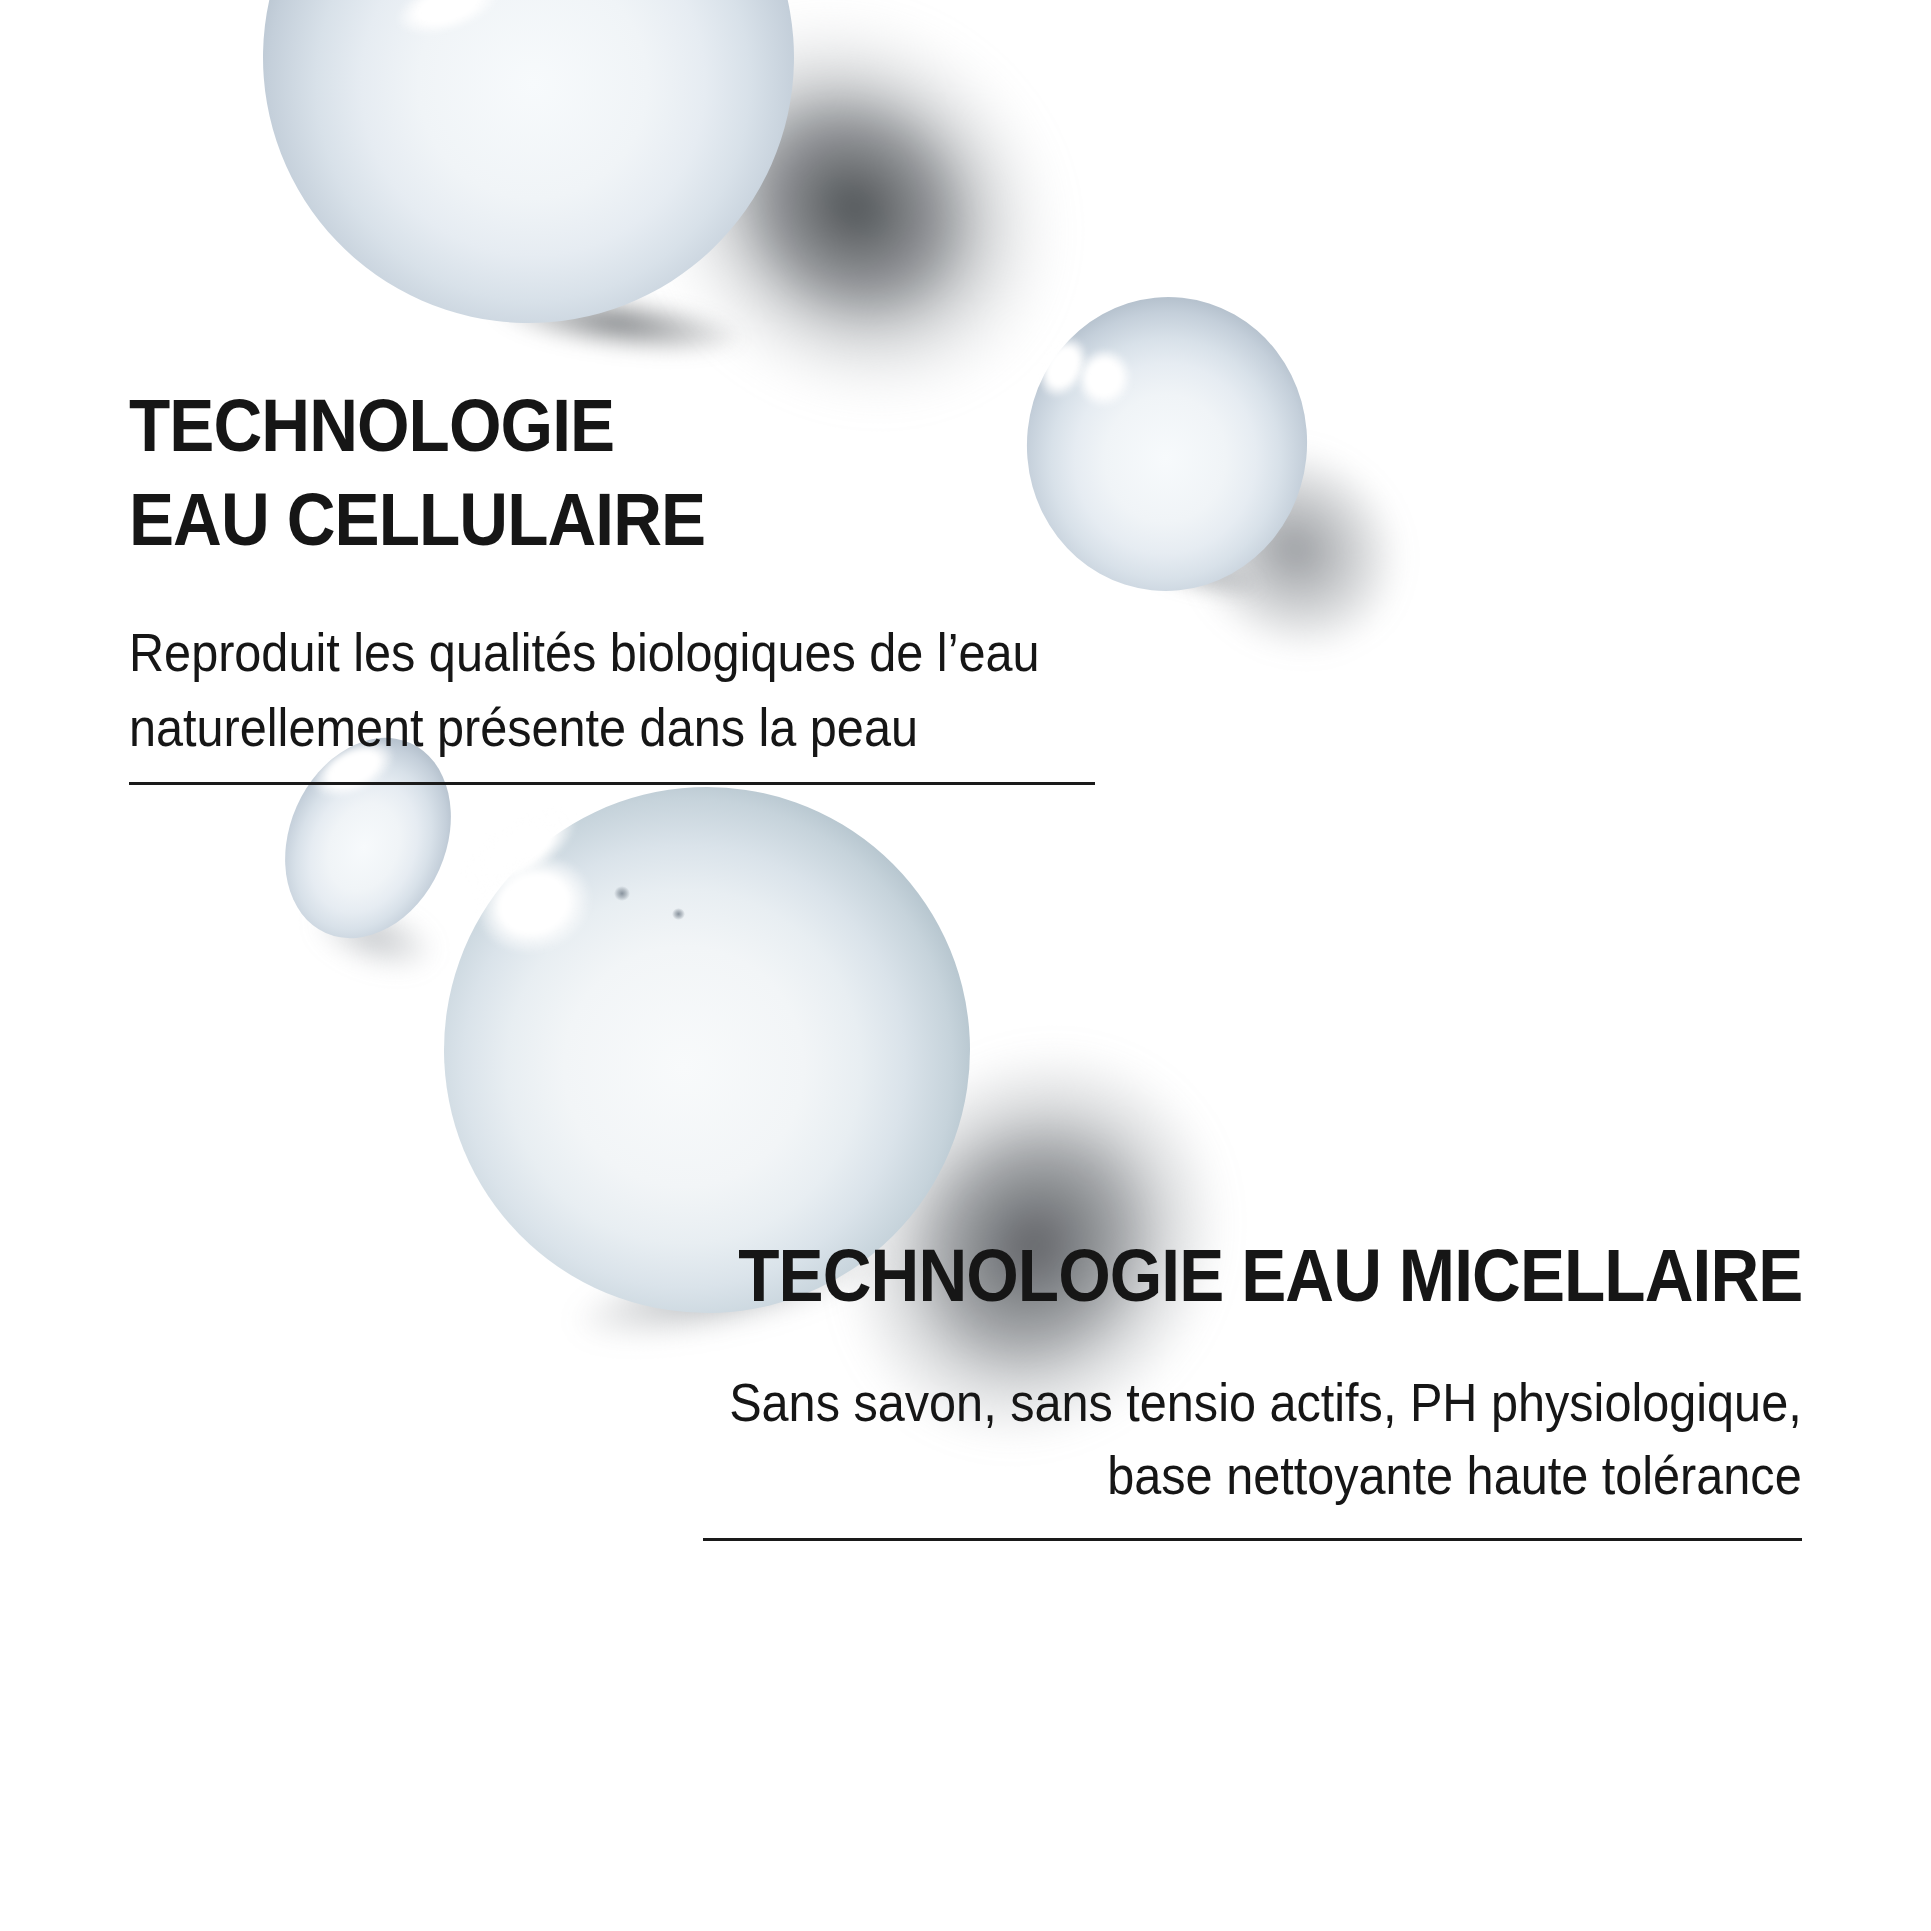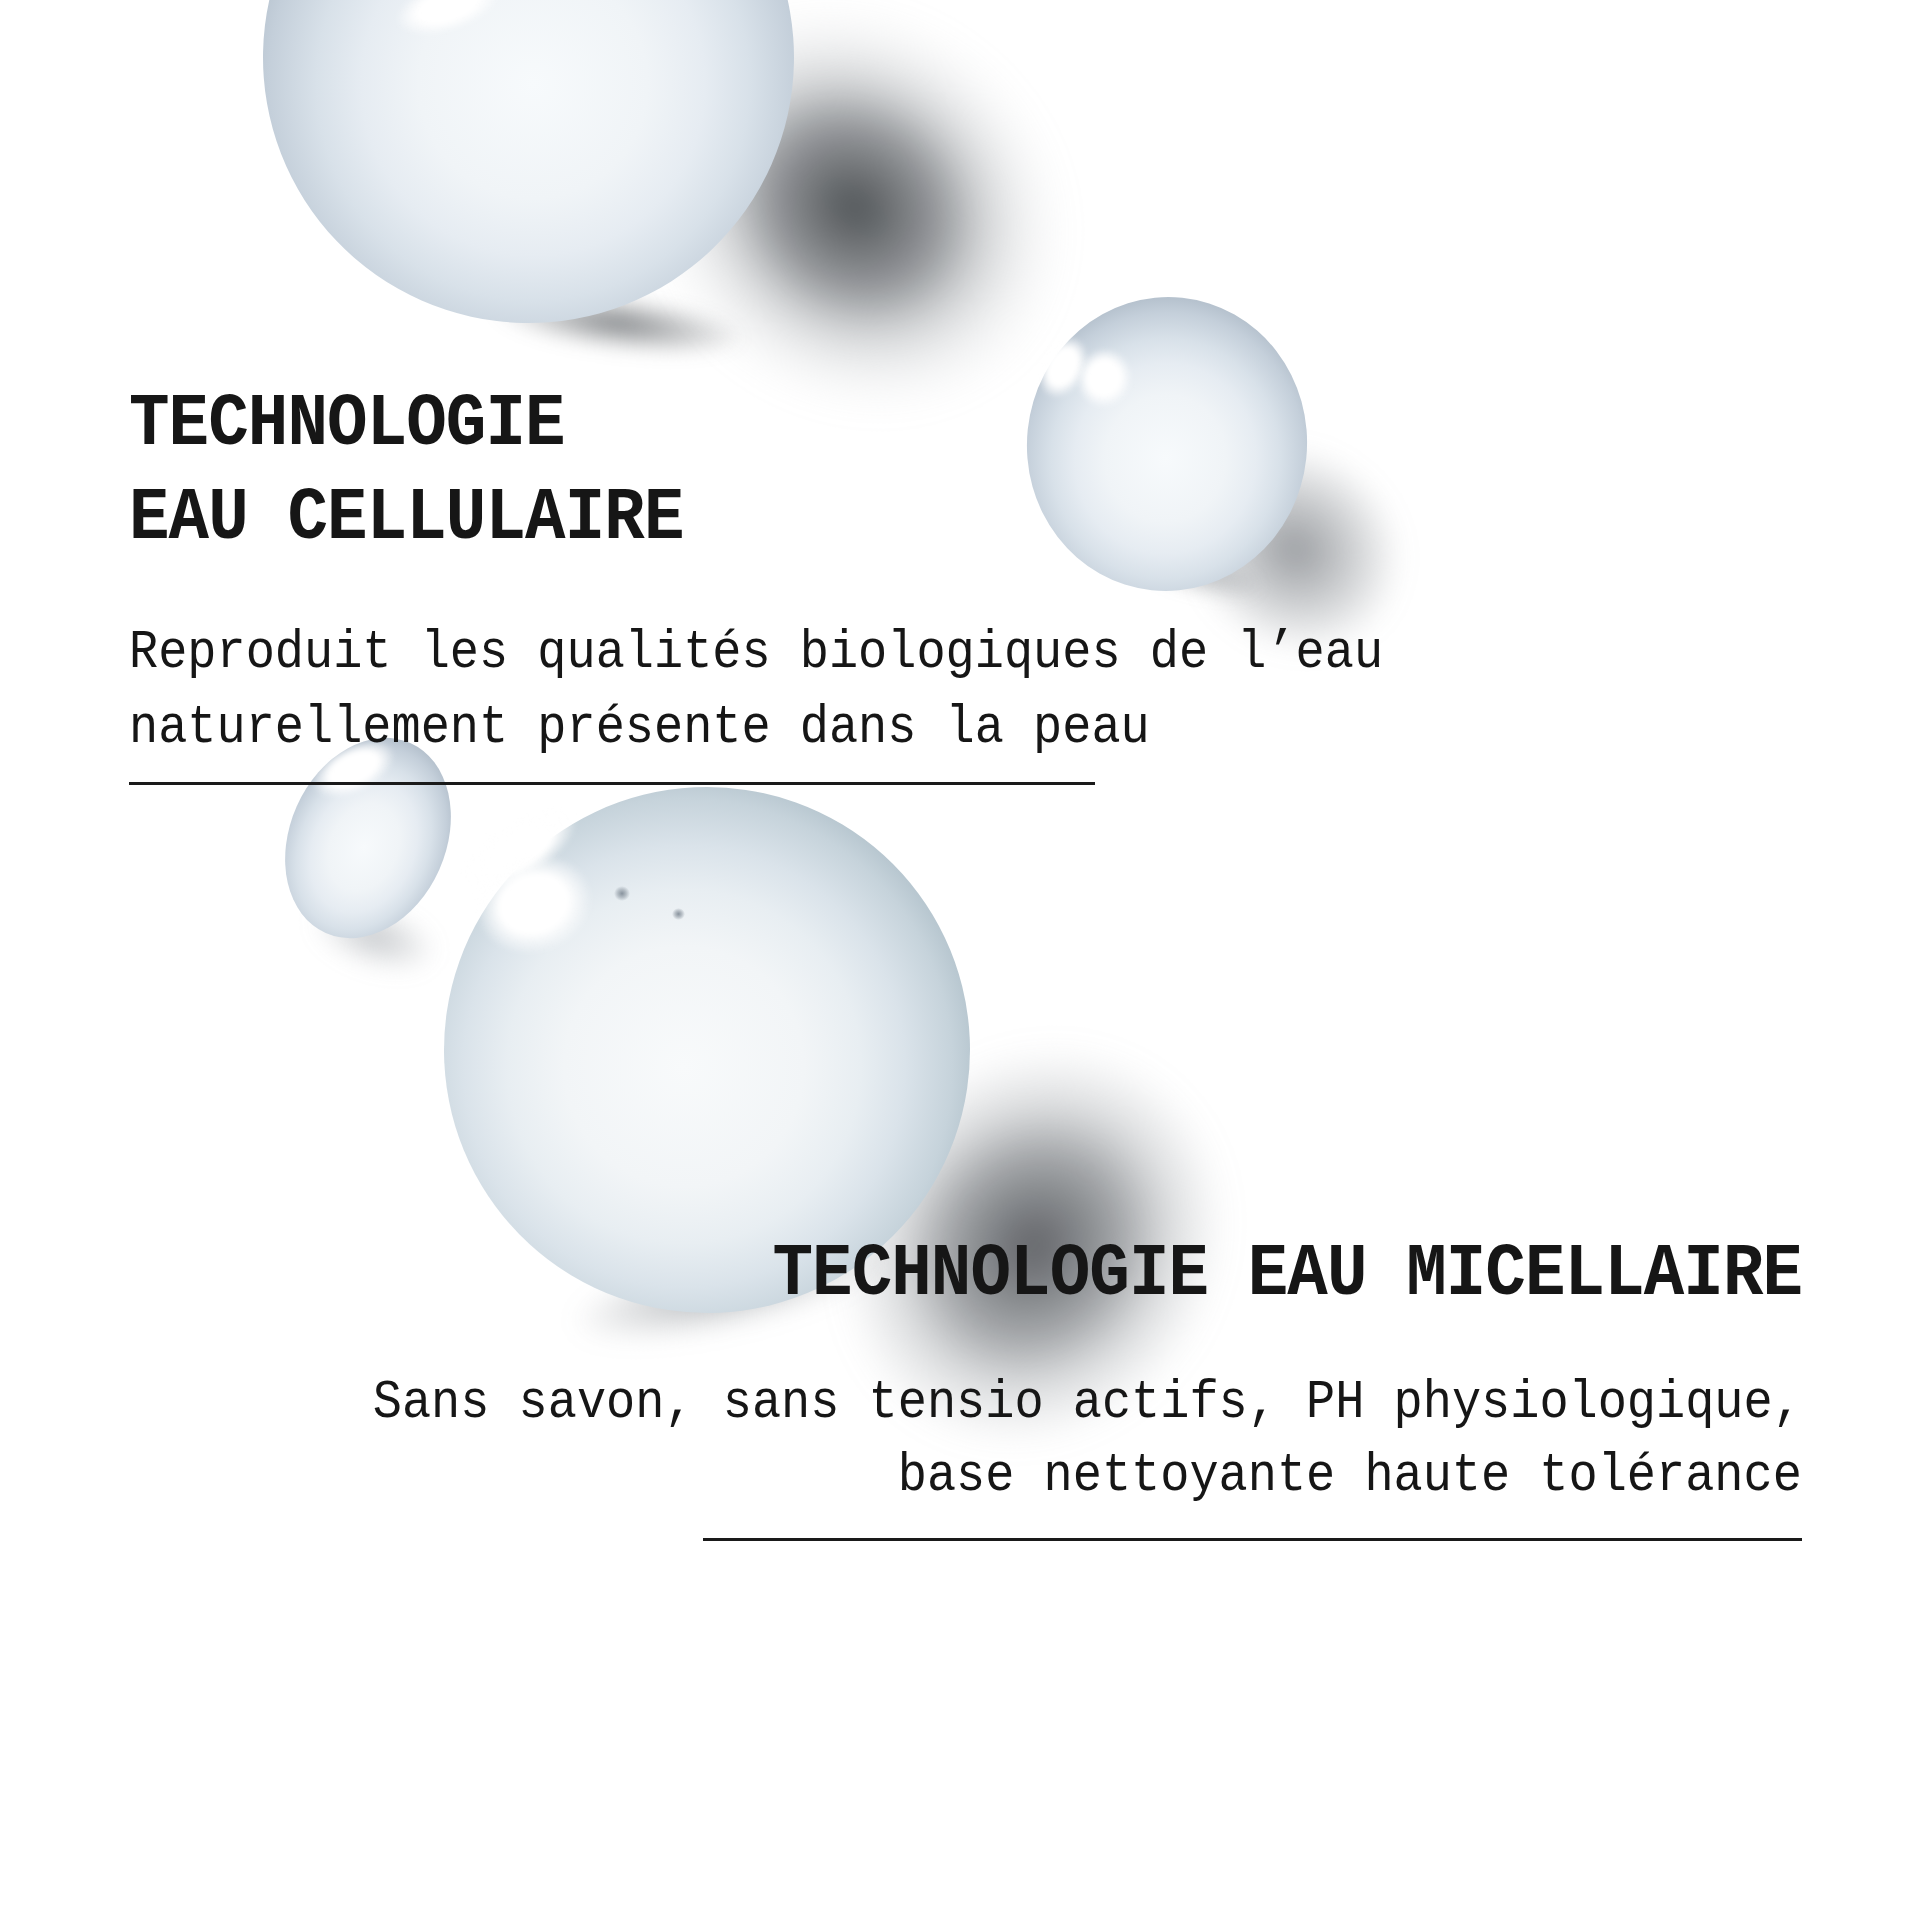--- a/index.html
+++ b/index.html
@@ -5,21 +5,21 @@
   :root{
     --ink:#161616;
     --bg:#ffffff;
   }
   html,body{margin:0;padding:0;background:var(--bg);}
   #stage{
     position:relative;
     width:1931px;height:1931px;
     overflow:hidden;
     background:var(--bg);
-    font-family:Liberation Mono, monospace;
+    font-family:Liberation Sans, sans-serif;
   }
   
   .drop{
     position:absolute;border-radius:50%;
     background:radial-gradient(ellipse 60% 60% at 50% 55%,
       #f7fafc 0%, #f0f4f7 36%, #e6ecf2 54%, #d8e1e9 68%,
       #c4cfda 83%, #b6c2ce 91%, #cfd8e0 96%, rgba(207,216,224,0) 100%);
   }
   .shadow{position:absolute;border-radius:50%;}
   .hl{

